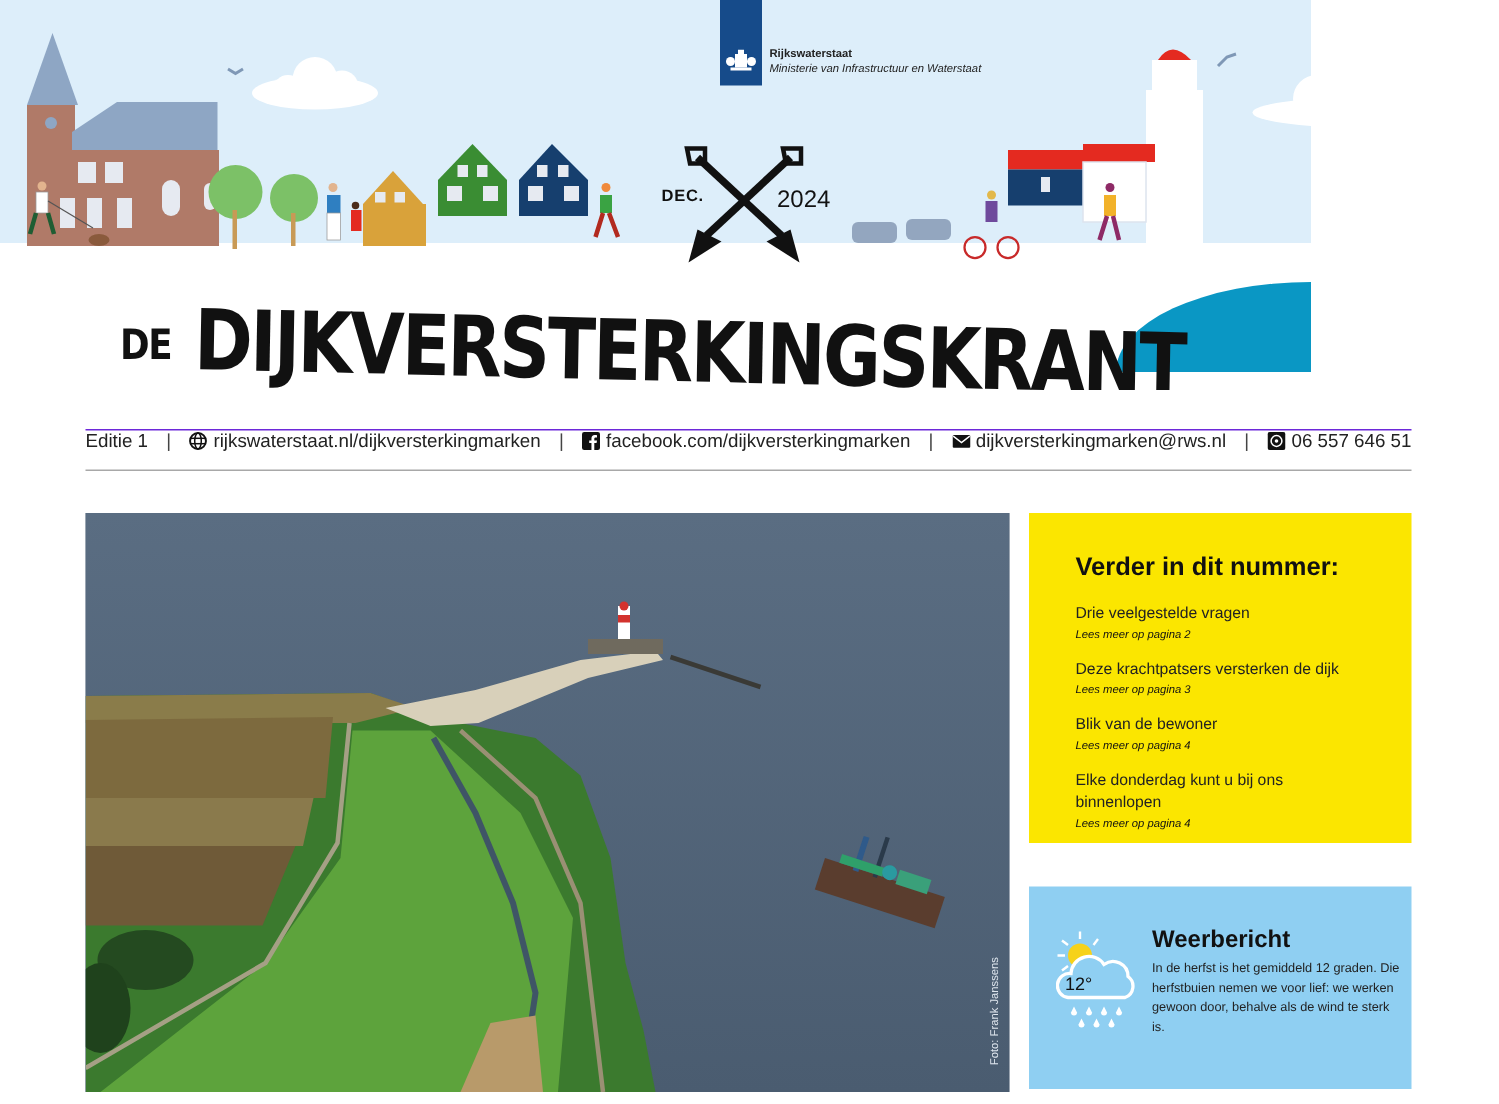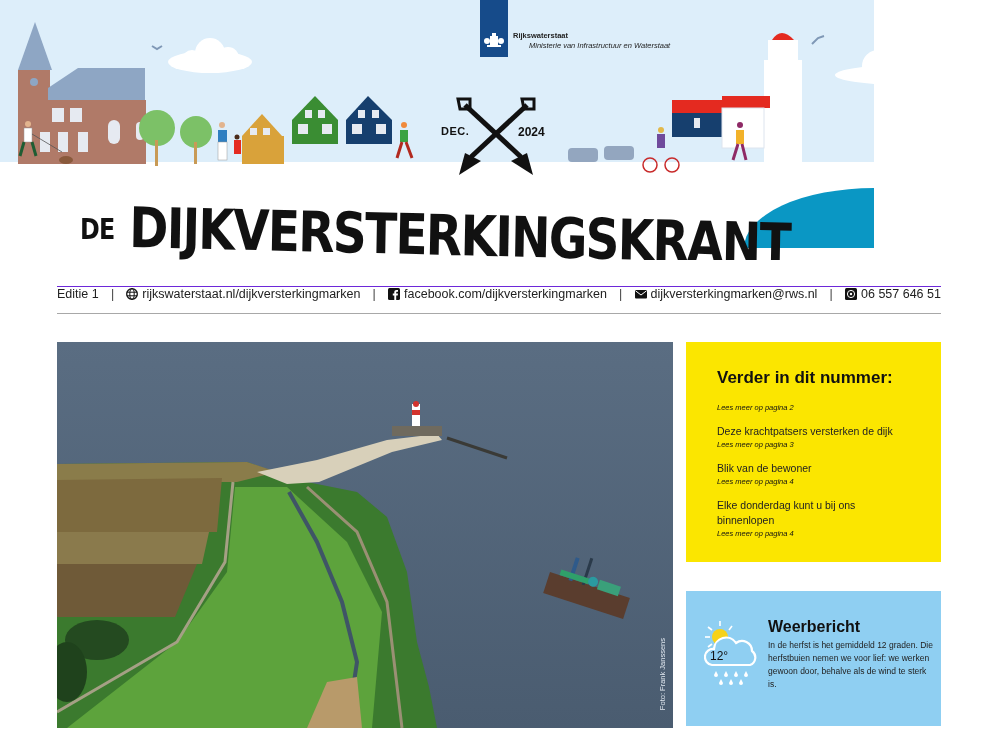--- a/index.html
+++ b/index.html
@@ -20,24 +20,24 @@
     position: absolute; right: 0; top: 188px; width: 130px; height: 60px;
     background: #0a97c4; border-top-left-radius: 100% 100%;
   }
   .rws-logo {
     position: absolute; left: 480px; top: 0; width: 28px; height: 57px;
     background: #164b8a; display: flex; align-items: flex-end; justify-content: center;
   }
   .rws-logo svg { margin-bottom: 8px; }
   .rws-text { position: absolute; left: 513px; top: 31px; font-size: 7.5px; line-height: 10px; color: #222; }
   .rws-text .l1 { font-weight: bold; }
-  .rws-text .l2 { font-style: italic; margin-left: 16px; }
+  .rws-text .l2 { font-style: italic; }
 
   .date-dec { position: absolute; left: 441px; top: 125px; font-size: 11px; font-weight: bold; letter-spacing: 0.5px; }
-  .date-year { position: absolute; left: 518px; top: 125px; font-size: 12px; font-weight: bold; }
+  .date-year { position: absolute; left: 518px; top: 125px; font-size: 16px; font-weight: normal; }
   .shovels { position: absolute; left: 455px; top: 97px; }
 
   .title {
     position: absolute; left: 80px; top: 196px; width: 840px; height: 70px;
   }
   .title .de {
     position: absolute; left: 0; top: 17px; font-size: 28px; font-weight: 900;
     font-family: "DejaVu Sans", sans-serif; letter-spacing: -1px;
     transform: scaleX(0.85); transform-origin: left;
   }
@@ -314,20 +314,21 @@
       <rect x="50" y="-8" width="22" height="10" fill="#3aa07a"></rect>
       <circle cx="44" cy="-4" r="5" fill="#2a9aa0"></circle>
     </g>
   </svg>
   <div class="photo-credit">Foto: Frank Janssens</div>
 </div>
 
 <div class="toc">
   <h2>Verder in dit nummer:</h2>
   <div class="item">
+    <div class="t">Drie veelgestelde vragen</div>
     <div class="l">Lees meer op pagina 2</div>
   </div>
   <div class="item">
     <div class="t">Deze krachtpatsers versterken de dijk</div>
     <div class="l">Lees meer op pagina 3</div>
   </div>
   <div class="item">
     <div class="t">Blik van de bewoner</div>
     <div class="l">Lees meer op pagina 4</div>
   </div>

